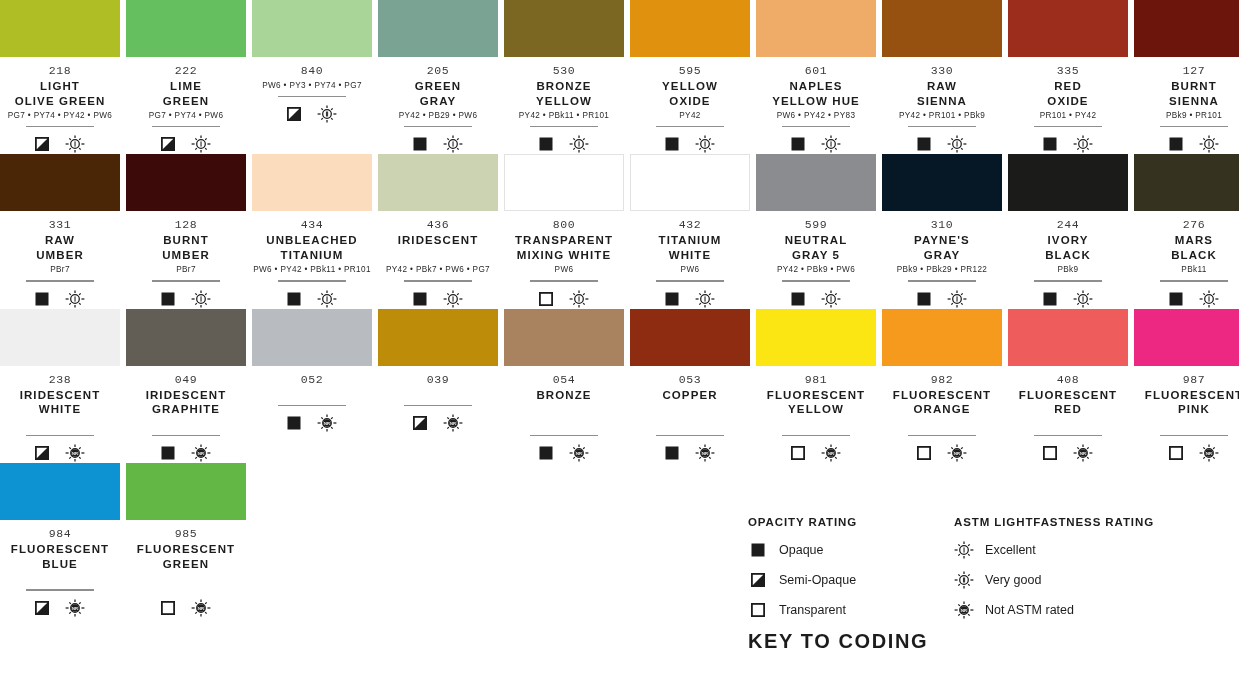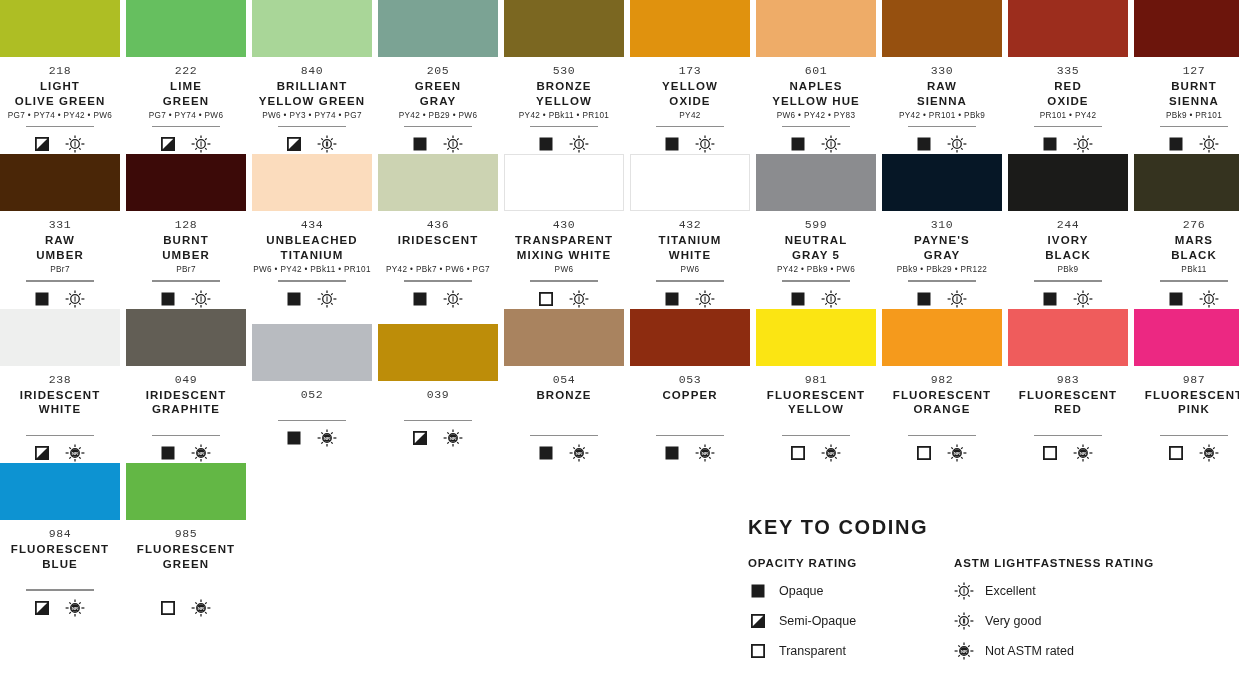--- a/index.html
+++ b/index.html
@@ -16,21 +16,20 @@
     background: #ffffff;
     overflow: hidden;
   }
 
   
   .swatch-row {
     display: flex;
     gap: 6px;
     padding: 0 0px;
     margin-bottom: 0px;
-    align-items: center;
   }
   .swatch-cell {
     width: 120px;
     flex: 0 0 120px;
     display: flex;
     flex-direction: column;
     align-items: center;
   }
 
   .swatch-chip {
@@ -217,24 +216,20 @@
                 <line x1="3.60" y1="10.00" x2="0.60" y2="10.00" stroke="#1c1c1c" stroke-width="1.25" stroke-linecap="butt"></line>
                 <circle cx="10" cy="10" r="4.3" fill="#fff" stroke="#1c1c1c" stroke-width="1.25"></circle>
                 <rect x="9.5" y="7.4" width="1.05" height="5.2" fill="#1c1c1c"></rect>
               </svg>
             </span>
           </div>
         </div>
         <div class="swatch-cell">
           <div class="swatch-chip" style="background: rgb(169, 214, 152);"></div>
           <div class="swatch-code">840</div>
-          <div class="swatch-name">
-            <span>BRILLIANT</span>
-            <span>YELLOW GREEN</span>
-          </div>
           <div class="swatch-pigments">PW6 • PY3 • PY74 • PG7</div>
           <div class="rule"></div>
           <div class="icon-row">
             <span>
               <svg class="op-icon" viewBox="0 0 14 14" aria-hidden="true">
                 <rect x="0.9" y="0.9" width="12.2" height="12.2" fill="#fff" stroke="#1c1c1c" stroke-width="1.8"></rect>
                 <polygon points="13.1,0.9 13.1,13.1 0.9,13.1" fill="#1c1c1c"></polygon>
               </svg>
             </span>
             <span>
@@ -311,21 +306,21 @@
                 <line x1="16.40" y1="10.00" x2="19.40" y2="10.00" stroke="#1c1c1c" stroke-width="1.25" stroke-linecap="butt"></line>
                 <line x1="3.60" y1="10.00" x2="0.60" y2="10.00" stroke="#1c1c1c" stroke-width="1.25" stroke-linecap="butt"></line>
                 <circle cx="10" cy="10" r="4.3" fill="#fff" stroke="#1c1c1c" stroke-width="1.25"></circle>
                 <rect x="9.5" y="7.4" width="1.05" height="5.2" fill="#1c1c1c"></rect>
               </svg>
             </span>
           </div>
         </div>
         <div class="swatch-cell">
           <div class="swatch-chip" style="background: rgb(224, 146, 14);"></div>
-          <div class="swatch-code">173</div>
+          <div class="swatch-code">595</div>
           <div class="swatch-name">
             <span>YELLOW</span>
             <span>OXIDE</span>
           </div>
           <div class="swatch-pigments">PY42</div>
           <div class="rule"></div>
           <div class="icon-row">
             <span>
               <svg class="op-icon" viewBox="0 0 14 14" aria-hidden="true">
                 <rect x="0.5" y="0.5" width="13" height="13" fill="#1c1c1c"></rect>
@@ -591,21 +586,21 @@
                 <line x1="16.40" y1="10.00" x2="19.40" y2="10.00" stroke="#1c1c1c" stroke-width="1.25" stroke-linecap="butt"></line>
                 <line x1="3.60" y1="10.00" x2="0.60" y2="10.00" stroke="#1c1c1c" stroke-width="1.25" stroke-linecap="butt"></line>
                 <circle cx="10" cy="10" r="4.3" fill="#fff" stroke="#1c1c1c" stroke-width="1.25"></circle>
                 <rect x="9.5" y="7.4" width="1.05" height="5.2" fill="#1c1c1c"></rect>
               </svg>
             </span>
           </div>
         </div>
         <div class="swatch-cell">
           <div class="swatch-chip bordered" style="background: rgb(255, 255, 255);"></div>
-          <div class="swatch-code">430</div>
+          <div class="swatch-code">800</div>
           <div class="swatch-name">
             <span>TRANSPARENT</span>
             <span>MIXING WHITE</span>
           </div>
           <div class="swatch-pigments">PW6</div>
           <div class="rule"></div>
           <div class="icon-row">
             <span>
               <svg class="op-icon" viewBox="0 0 14 14" aria-hidden="true">
                 <rect x="0.9" y="0.9" width="12.2" height="12.2" fill="#fff" stroke="#1c1c1c" stroke-width="1.8"></rect>
@@ -1027,21 +1022,21 @@
                 <line x1="3.60" y1="10.00" x2="0.60" y2="10.00" stroke="#1c1c1c" stroke-width="1.25" stroke-linecap="butt"></line>
                 <circle cx="10" cy="10" r="4.3" fill="#fff" stroke="#1c1c1c" stroke-width="1.25"></circle>
                 <circle cx="10" cy="10" r="3.8" fill="#1c1c1c"></circle>
                 <text x="10" y="11.55" text-anchor="middle" fill="#fff" font-family="Liberation Sans, sans-serif" font-size="4.1" font-weight="bold">NR</text>
               </svg>
             </span>
           </div>
         </div>
         <div class="swatch-cell">
           <div class="swatch-chip" style="background: rgb(239, 92, 92);"></div>
-          <div class="swatch-code">983</div>
+          <div class="swatch-code">408</div>
           <div class="swatch-name">
             <span>FLUORESCENT</span>
             <span>RED</span>
           </div>
           <div class="swatch-pigments"></div>
           <div class="rule"></div>
           <div class="icon-row">
             <span>
               <svg class="op-icon" viewBox="0 0 14 14" aria-hidden="true">
                 <rect x="0.9" y="0.9" width="12.2" height="12.2" fill="#fff" stroke="#1c1c1c" stroke-width="1.8"></rect>
@@ -1160,21 +1155,20 @@
                 <circle cx="10" cy="10" r="3.8" fill="#1c1c1c"></circle>
                 <text x="10" y="11.55" text-anchor="middle" fill="#fff" font-family="Liberation Sans, sans-serif" font-size="4.1" font-weight="bold">NR</text>
               </svg>
             </span>
           </div>
         </div>
       </div>
     </div>
 
   <div id="key-panel">
-    <div id="key-title">KEY TO CODING</div>
     <div id="key-cols">
       <div id="key-opacity-col">
         <div class="key-col-head">OPACITY RATING</div>
         <div id="key-opacity-entries">
             <div class="key-entry">
               <span class="key-icon-slot">
                 <svg class="op-icon" viewBox="0 0 14 14" aria-hidden="true">
                   <rect x="0.5" y="0.5" width="13" height="13" fill="#1c1c1c"></rect>
                 </svg>
               </span>
@@ -1251,15 +1245,16 @@
                   <circle cx="10" cy="10" r="4.3" fill="#fff" stroke="#1c1c1c" stroke-width="1.25"></circle>
                   <circle cx="10" cy="10" r="3.8" fill="#1c1c1c"></circle>
                   <text x="10" y="11.55" text-anchor="middle" fill="#fff" font-family="Liberation Sans, sans-serif" font-size="4.1" font-weight="bold">NR</text>
                 </svg>
               </span>
               <span class="key-entry-label">Not ASTM rated</span>
             </div>
           </div>
       </div>
     </div>
+    <div id="key-title">KEY TO CODING</div>
   </div>
 
 </div>
 
 </body></html>

